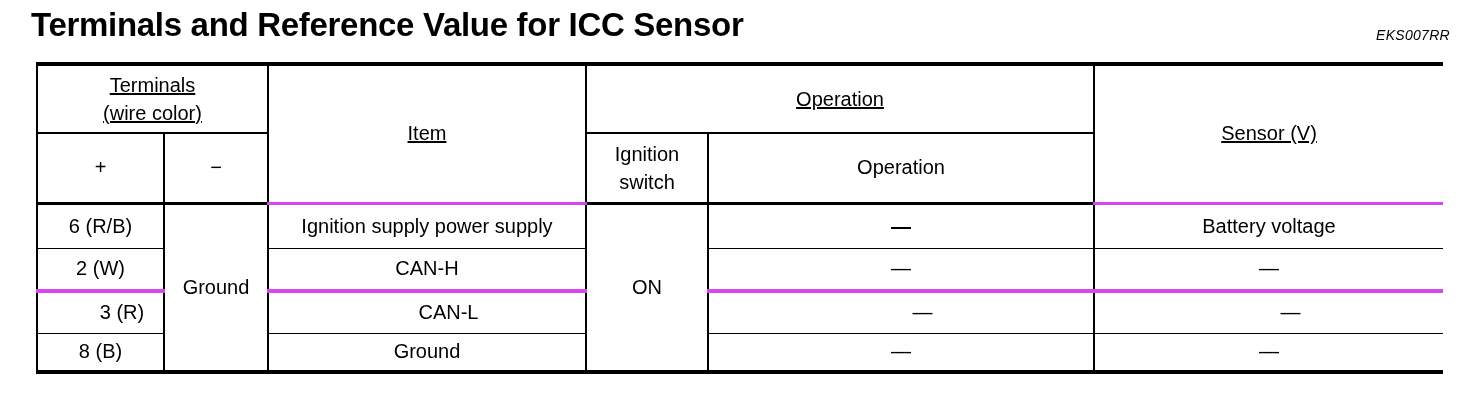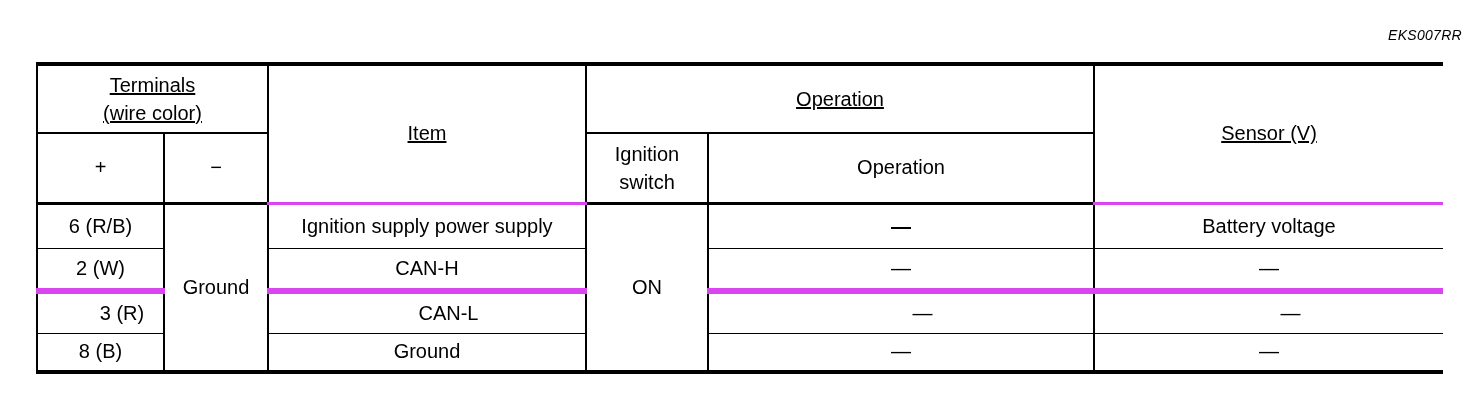--- a/index.html
+++ b/index.html
@@ -16,21 +16,21 @@
     position: absolute;
     left: 31px;
     top: 6px;
     font-size: 33px;
     font-weight: bold;
     letter-spacing: -0.3px;
     white-space: nowrap;
   }
   .doc-code {
     position: absolute;
-    right: 10px;
+    right: 22px;
     top: 27px;
     font-size: 14px;
     font-style: italic;
     letter-spacing: 0.3px;
   }
   table.ref-table {
     position: absolute;
     left: 36px;
     top: 62px;
     width: 1406px;
@@ -59,29 +59,30 @@
   tr.head-a .group-head { border-bottom: 2px solid #000; }
   tr.head-b th { border-bottom: 3px solid #000; }
   .span-head { border-bottom: 3px solid #d946ef; }
   
   tr.row-1 { height: 45px; }
   tr.row-2 { height: 43px; padding-left: 36px; }
   tr.row-3 { height: 42px; }
   tr.row-4 { height: 39px; }
   tr.row-1 td { border-top: 3px solid #000; }
   tr.row-2 td { border-top: 1px solid #000; }
-  tr.row-3 td { border-top: 6px solid #d946ef; padding-left: 47px; }
+  tr.row-3 td { border-top: 4px solid #d946ef; padding-left: 47px; }
   tr.row-4 td { border-top: 1px solid #000; }
   td.dash-bold { font-weight: bold; }
 </style>
 </head>
 <body>
 
 <div class="page">
 
+  <div class="title">Terminals and Reference Value for ICC Sensor</div>
   <div class="doc-code">EKS007RR</div>
 
   <table class="ref-table">
     <colgroup>
       <col style="width:127px">
       <col style="width:104px">
       <col style="width:318px">
       <col style="width:122px">
       <col style="width:386px">
       <col style="width:349px">

